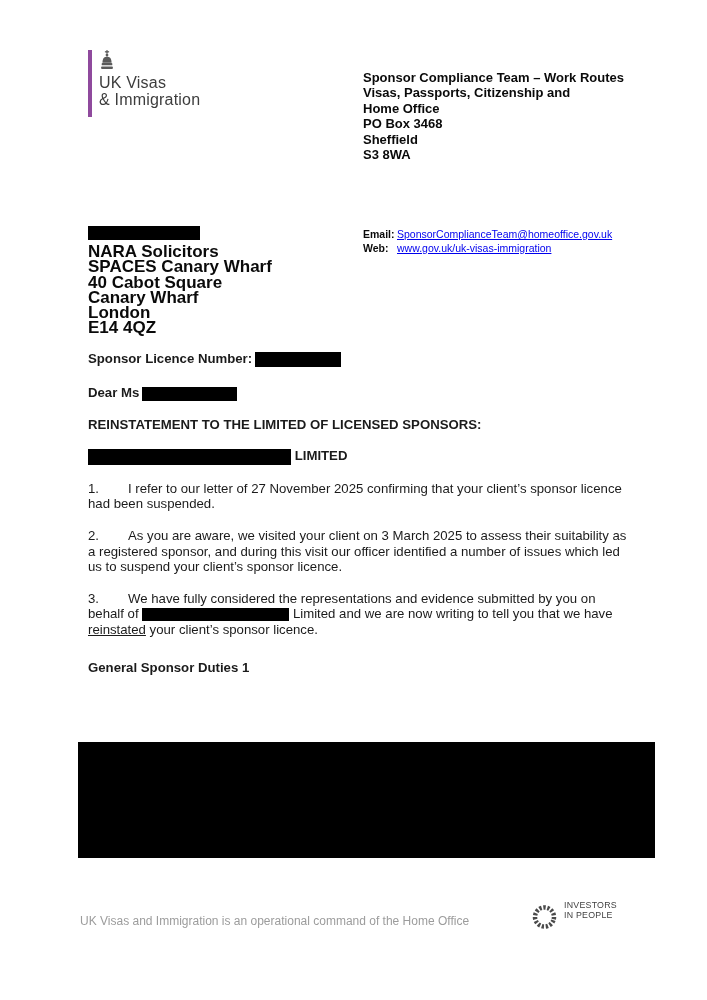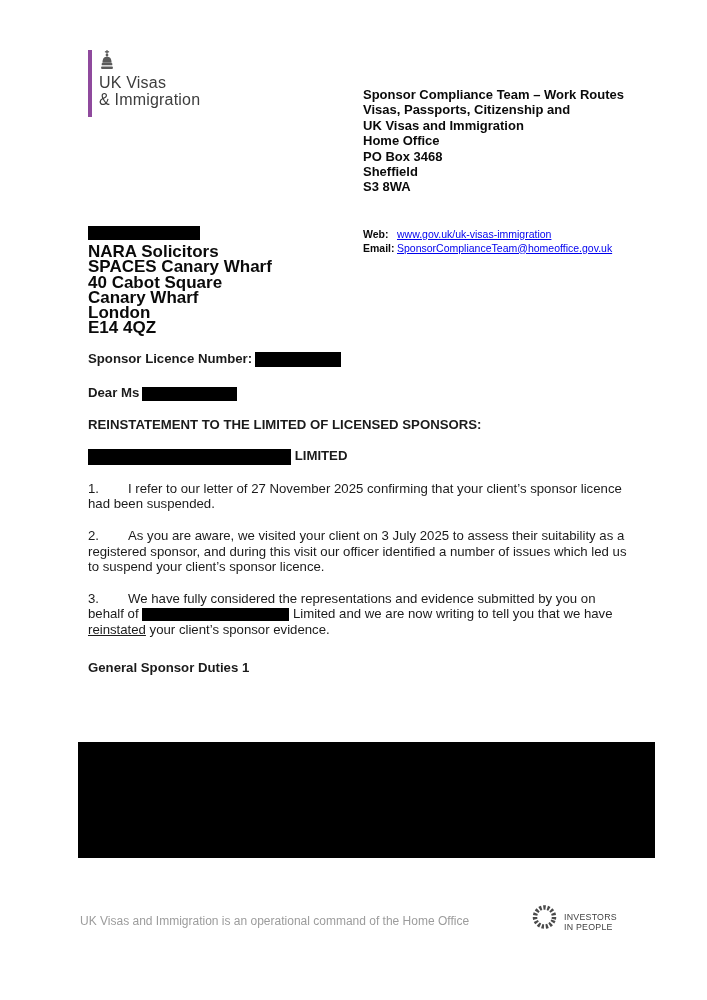--- a/index.html
+++ b/index.html
@@ -11,21 +11,21 @@
   .b { font-weight:bold; }
 
   
   .logo { position:absolute; left:88px; top:50px; display:flex; }
   .logo-bar { width:4px; height:67px; background:#8f4a9d; }
   .logo-content { margin-left:7px; display:flex; flex-direction:column; }
   .crown { margin-bottom:5px; margin-left:1px; }
   .logo-text { font-size:16px; line-height:16.5px; color:#3d3d3d; letter-spacing:0.2px; }
 
   
-  .sender { position:absolute; left:363px; top:87px; font-size:13px; line-height:15.4px; font-weight:bold; color:#0a0a0a; }
+  .sender { position:absolute; left:363px; top:70px; font-size:13px; line-height:15.4px; font-weight:bold; color:#0a0a0a; }
 
   
   .contact { position:absolute; left:363px; top:228px; font-size:10.5px; line-height:13.5px; }
   .clabel { font-weight:bold; display:inline-block; width:34px; color:#0a0a0a; }
   .clink { color:#0000ee; text-decoration:underline; cursor:pointer; }
 
   
   .recipient { position:absolute; left:88px; top:226px; font-size:17px; line-height:15.3px; font-weight:bold; color:#0a0a0a; }
 
   
@@ -42,21 +42,21 @@
   .body > * { margin-top:16px; }
   .body > :first-child { margin-top:0; }
   .licence-line { margin-top:12px; line-height:16px; }
   .salutation { margin-top:18px; }
   .section-heading { margin-top:23px; }
   .pnum { display:inline-block; width:40px; }
   .uline { text-decoration:underline; }
 
   
   .footer-text { position:absolute; left:80px; top:914px; font-size:12px; color:#9c9c9c; }
-  .iip { position:absolute; left:531px; top:901px; display:flex; align-items:flex-end; }
+  .iip { position:absolute; left:531px; top:901px; display:flex; align-items:flex-start; }
   .iip-text { margin-left:6px; font-size:8.8px; line-height:9.8px; color:#3f3f3f; letter-spacing:0.25px; }
 </style>
 </head>
 <body>
 
 <div class="page">
 
   <div class="logo">
     <div class="logo-bar"></div>
     <div class="logo-content">
@@ -73,33 +73,32 @@
       <div class="logo-text">
         <div>UK Visas</div>
         <div>&amp; Immigration</div>
       </div>
     </div>
   </div>
 
   <div class="sender">
     <div>Sponsor Compliance Team – Work Routes</div>
     <div>Visas, Passports, Citizenship and</div>
-    <div>UK Visas and Immigration</div>
     <div>Home Office</div>
     <div>PO Box 3468</div>
     <div>Sheffield</div>
     <div>S3 8WA</div>
   </div>
 
   <div class="contact">
     <div>
-      <span class="clabel">Web:</span><a class="clink">www.gov.uk/uk-visas-immigration</a>
+      <span class="clabel">Email:</span><a class="clink">SponsorComplianceTeam@homeoffice.gov.uk</a>
     </div>
     <div>
-      <span class="clabel">Email:</span><a class="clink">SponsorComplianceTeam@homeoffice.gov.uk</a>
+      <span class="clabel">Web:</span><a class="clink">www.gov.uk/uk-visas-immigration</a>
     </div>
   </div>
 
   <div class="recipient">
     <div class="redact name-redact"></div>
     <div>NARA Solicitors</div>
     <div>SPACES Canary Wharf</div>
     <div>40 Cabot Square</div>
     <div>Canary Wharf</div>
     <div>London</div>
@@ -117,23 +116,23 @@
     </div>
 
     <div class="b">REINSTATEMENT TO THE LIMITED OF LICENSED SPONSORS:</div>
 
     <div>
       <span class="redact bar-company"></span> <span class="b">LIMITED</span>
     </div>
 
     <p><span class="pnum">1.</span><span>I refer to our letter of 27 November 2025 confirming that your client’s sponsor licence had been suspended.</span></p>
 
-    <p><span class="pnum">2.</span><span>As you are aware, we visited your client on 3 July 2025 to assess their suitability as a registered sponsor, and during this visit our officer identified a number of issues which led us to suspend your client’s sponsor licence.</span></p>
+    <p><span class="pnum">2.</span><span>As you are aware, we visited your client on 3 March 2025 to assess their suitability as a registered sponsor, and during this visit our officer identified a number of issues which led us to suspend your client’s sponsor licence.</span></p>
 
-    <p><span class="pnum">3.</span><span>We have fully considered the representations and evidence submitted by you on behalf of</span> <span class="redact bar-inline"></span> <span>Limited and we are now writing to tell you that we have</span> <span class="uline">reinstated</span> <span>your client’s sponsor evidence.</span></p>
+    <p><span class="pnum">3.</span><span>We have fully considered the representations and evidence submitted by you on behalf of</span> <span class="redact bar-inline"></span> <span>Limited and we are now writing to tell you that we have</span> <span class="uline">reinstated</span> <span>your client’s sponsor licence.</span></p>
 
     <div class="b section-heading">General Sponsor Duties 1</div>
   </div>
 
   <div class="big-redact"></div>
 
   <div class="footer-text">UK Visas and Immigration is an operational command of the Home Office</div>
 
   <div class="iip">
     <svg width="27" height="32" viewBox="0 0 27 32">

